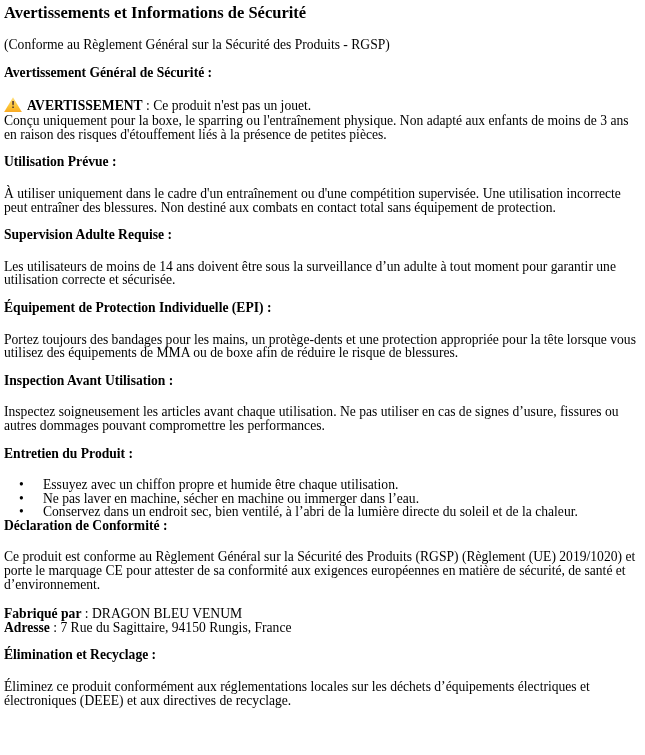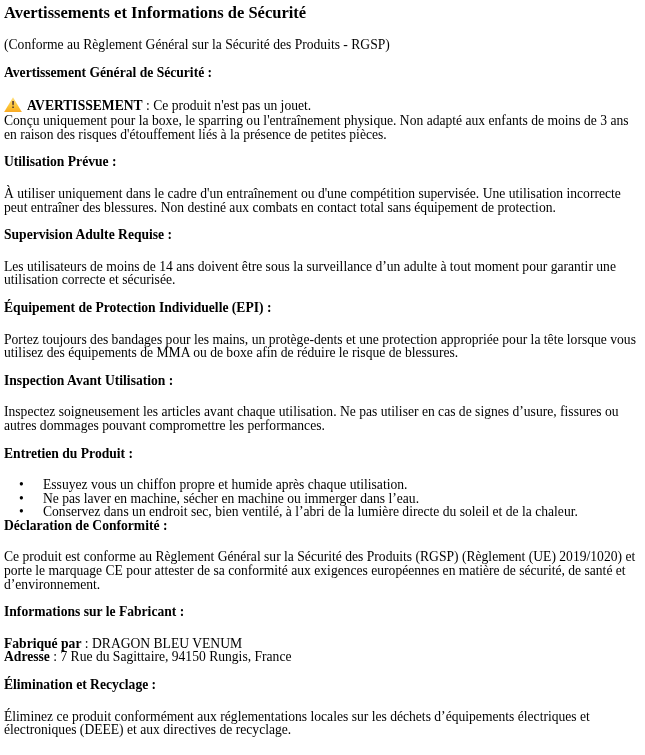--- a/index.html
+++ b/index.html
@@ -90,29 +90,28 @@
   <div class="para">Les utilisateurs de moins de 14 ans doivent être sous la surveillance d’un adulte à tout moment pour garantir une utilisation correcte et sécurisée.</div>
 
   <div class="heading">Équipement de Protection Individuelle (EPI) :</div>
   <div class="para">Portez toujours des bandages pour les mains, un protège-dents et une protection appropriée pour la tête lorsque vous utilisez des équipements de MMA ou de boxe afin de réduire le risque de blessures.</div>
 
   <div class="heading">Inspection Avant Utilisation :</div>
   <div class="para">Inspectez soigneusement les articles avant chaque utilisation. Ne pas utiliser en cas de signes d’usure, fissures ou autres dommages pouvant compromettre les performances.</div>
 
   <div class="heading">Entretien du Produit :</div>
   <ul class="care-list">
-    <li><span class="dot">•</span><span>Essuyez vous un chiffon propre et humide après chaque utilisation.</span></li>
+    <li><span class="dot">•</span><span>Essuyez avec un chiffon propre et humide être chaque utilisation.</span></li>
     <li><span class="dot">•</span><span>Ne pas laver en machine, sécher en machine ou immerger dans l’eau.</span></li>
     <li><span class="dot">•</span><span>Conservez dans un endroit sec, bien ventilé, à l’abri de la lumière directe du soleil et de la chaleur.</span></li>
   </ul>
 
   <div class="heading">Déclaration de Conformité :</div>
   <div class="para">Ce produit est conforme au Règlement Général sur la Sécurité des Produits (RGSP) (Règlement (UE) 2019/1020) et porte le marquage CE pour attester de sa conformité aux exigences européennes en matière de sécurité, de santé et d’environnement.</div>
 
-  <div class="heading">Informations sur le Fabricant :</div>
   <div class="para">
     <div class="mfr-row"><b>Fabriqué par</b><span> : </span><span>DRAGON BLEU VENUM</span></div>
     <div class="mfr-row"><b>Adresse</b><span> : </span><span>7 Rue du Sagittaire, 94150 Rungis, France</span></div>
   </div>
 
   <div class="heading">Élimination et Recyclage :</div>
   <div class="para">Éliminez ce produit conformément aux réglementations locales sur les déchets d’équipements électriques et électroniques (DEEE) et aux directives de recyclage.</div>
 
 </div>
 

